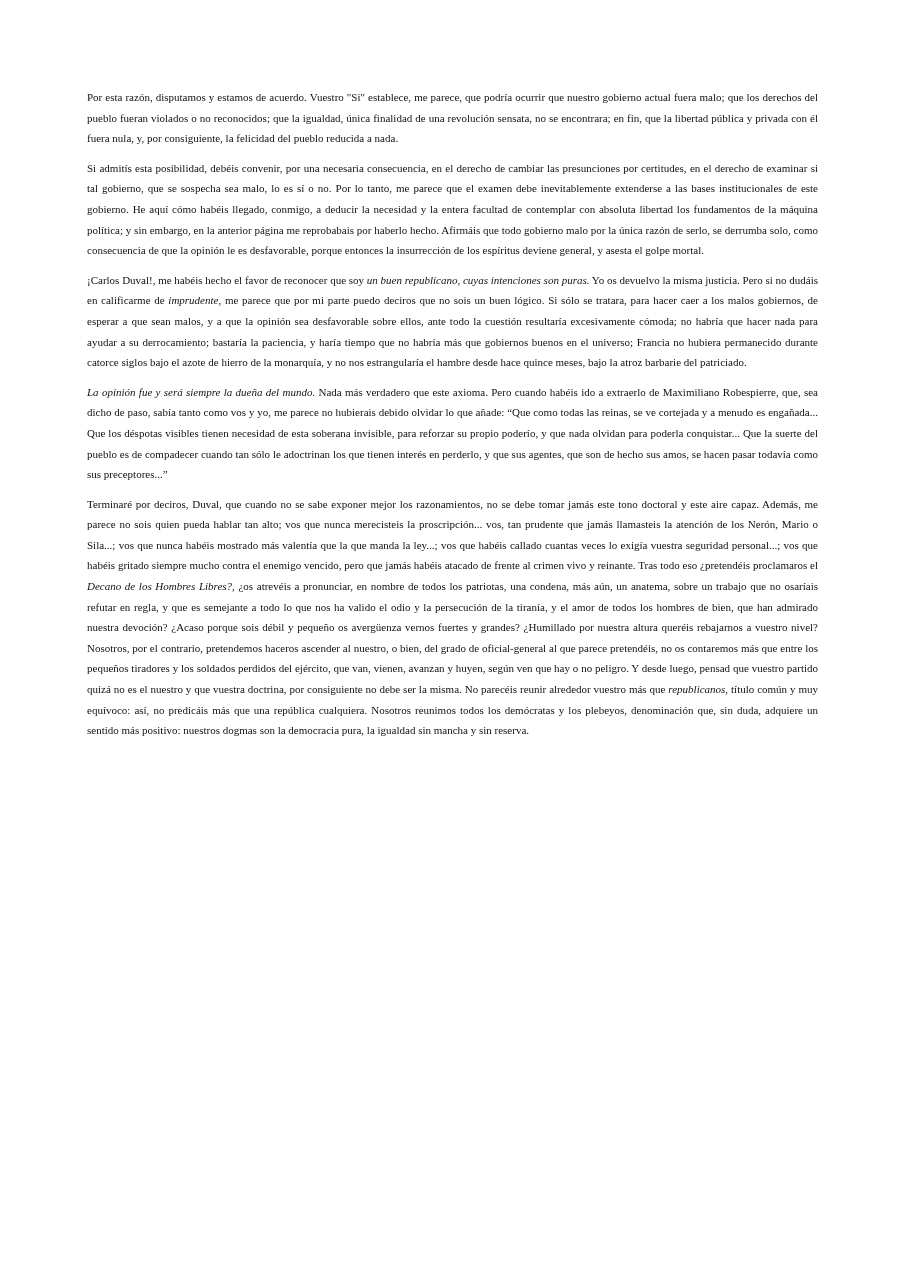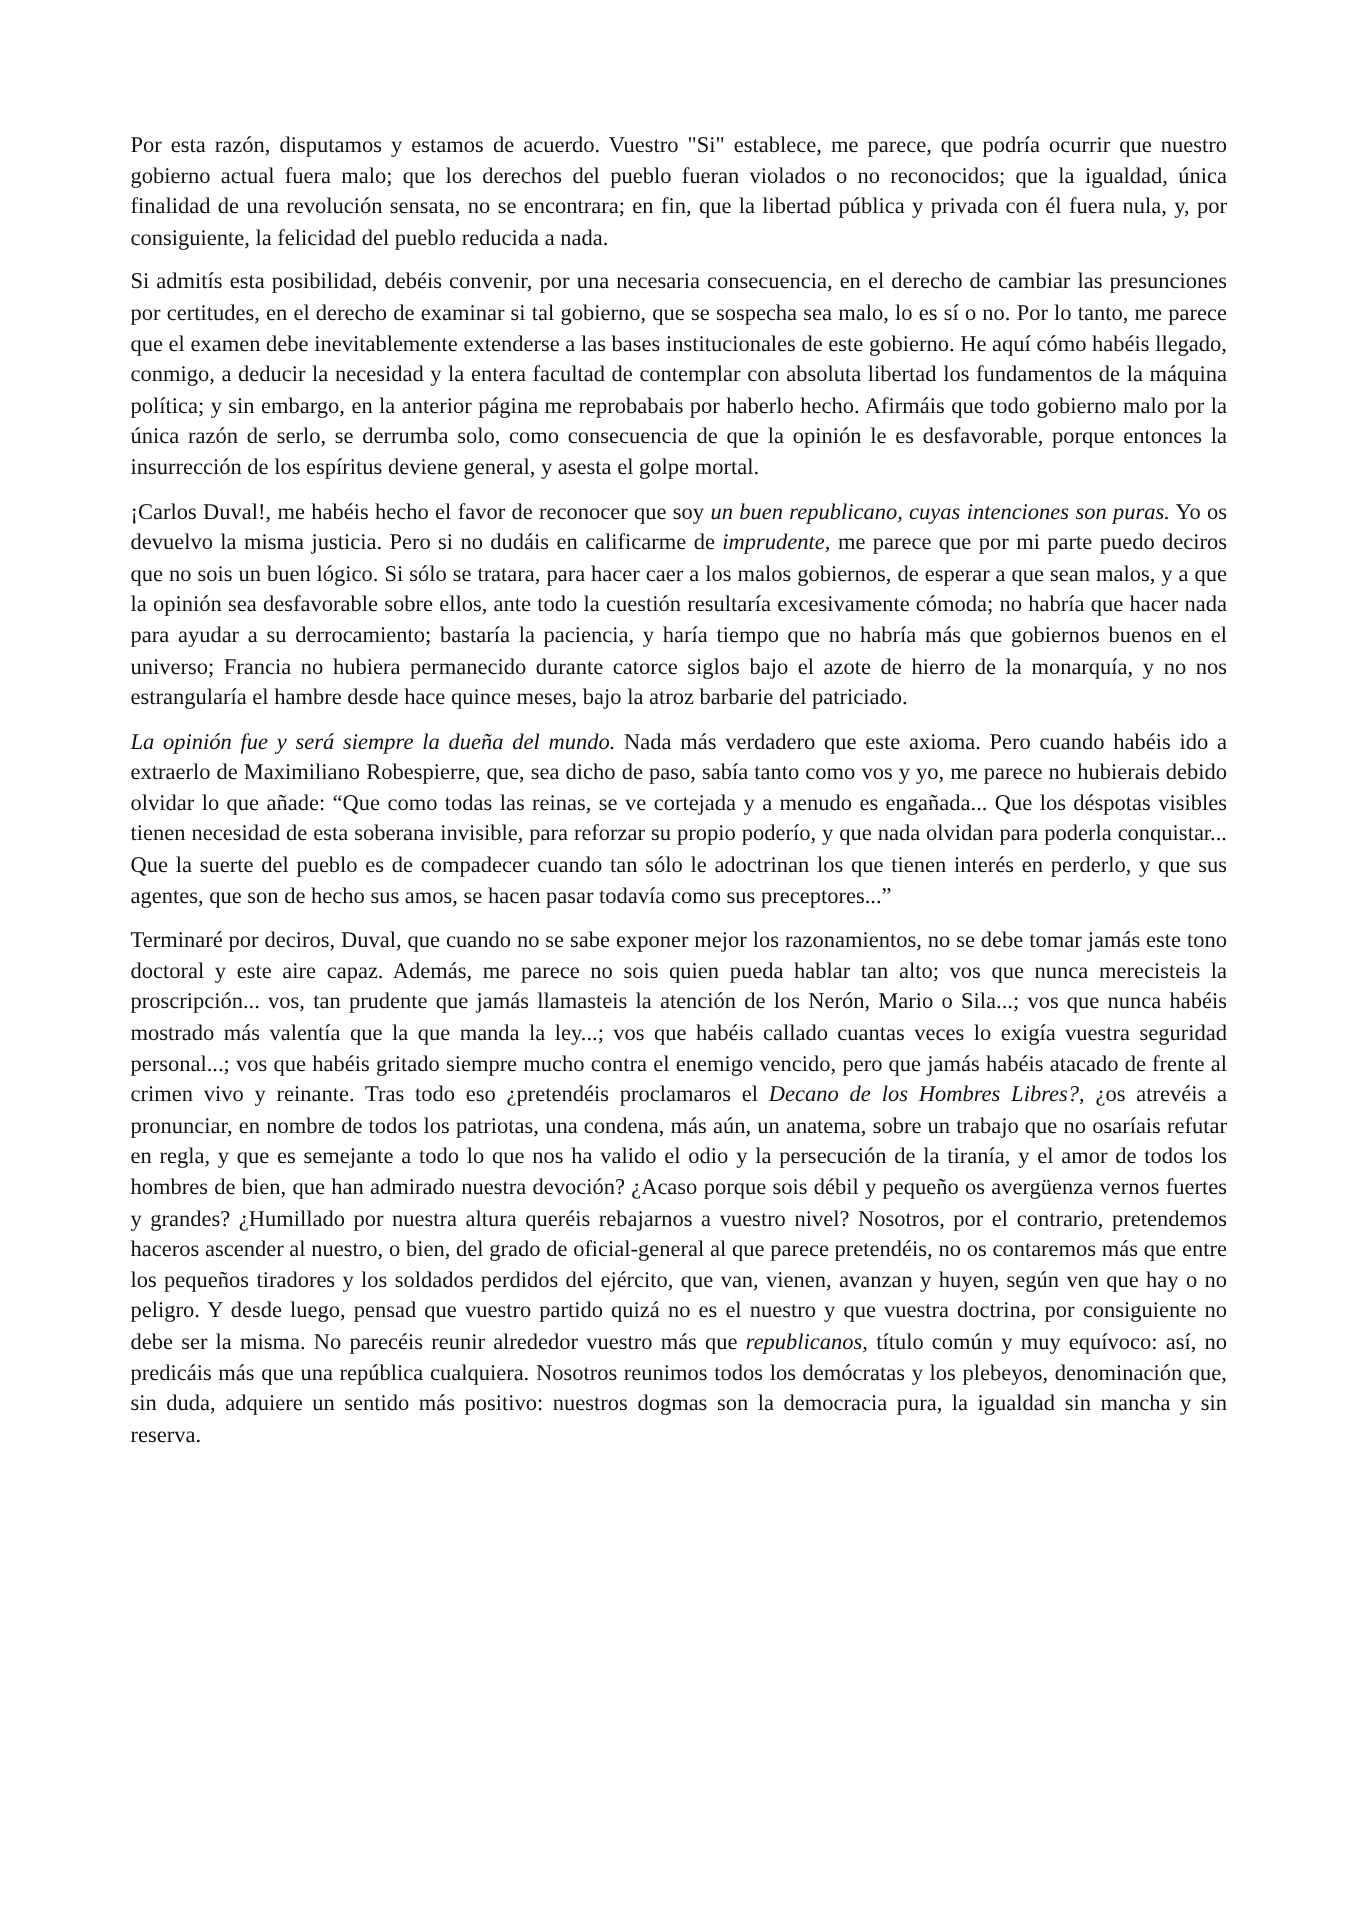--- a/index.html
+++ b/index.html
@@ -3,21 +3,21 @@
 <meta charset="utf-8">
 <style>
   html, body { margin: 0; padding: 0; background: #ffffff; }
   body { width: 905px; height: 1280px; overflow: hidden; position: relative; }
   .page {
     position: absolute;
     left: 87px;
     top: 87px;
     width: 731px;
     font-family: "Liberation Serif", "DejaVu Serif", serif;
-    font-size: 15px;
+    font-size: 11px;
     line-height: 20.6px;
     color: #111111;
   }
   .para {
     margin: 0 0 9px 0;
     text-align: justify;
     hyphens: none;
   }
   .para span.it { font-style: italic; }
 </style>

